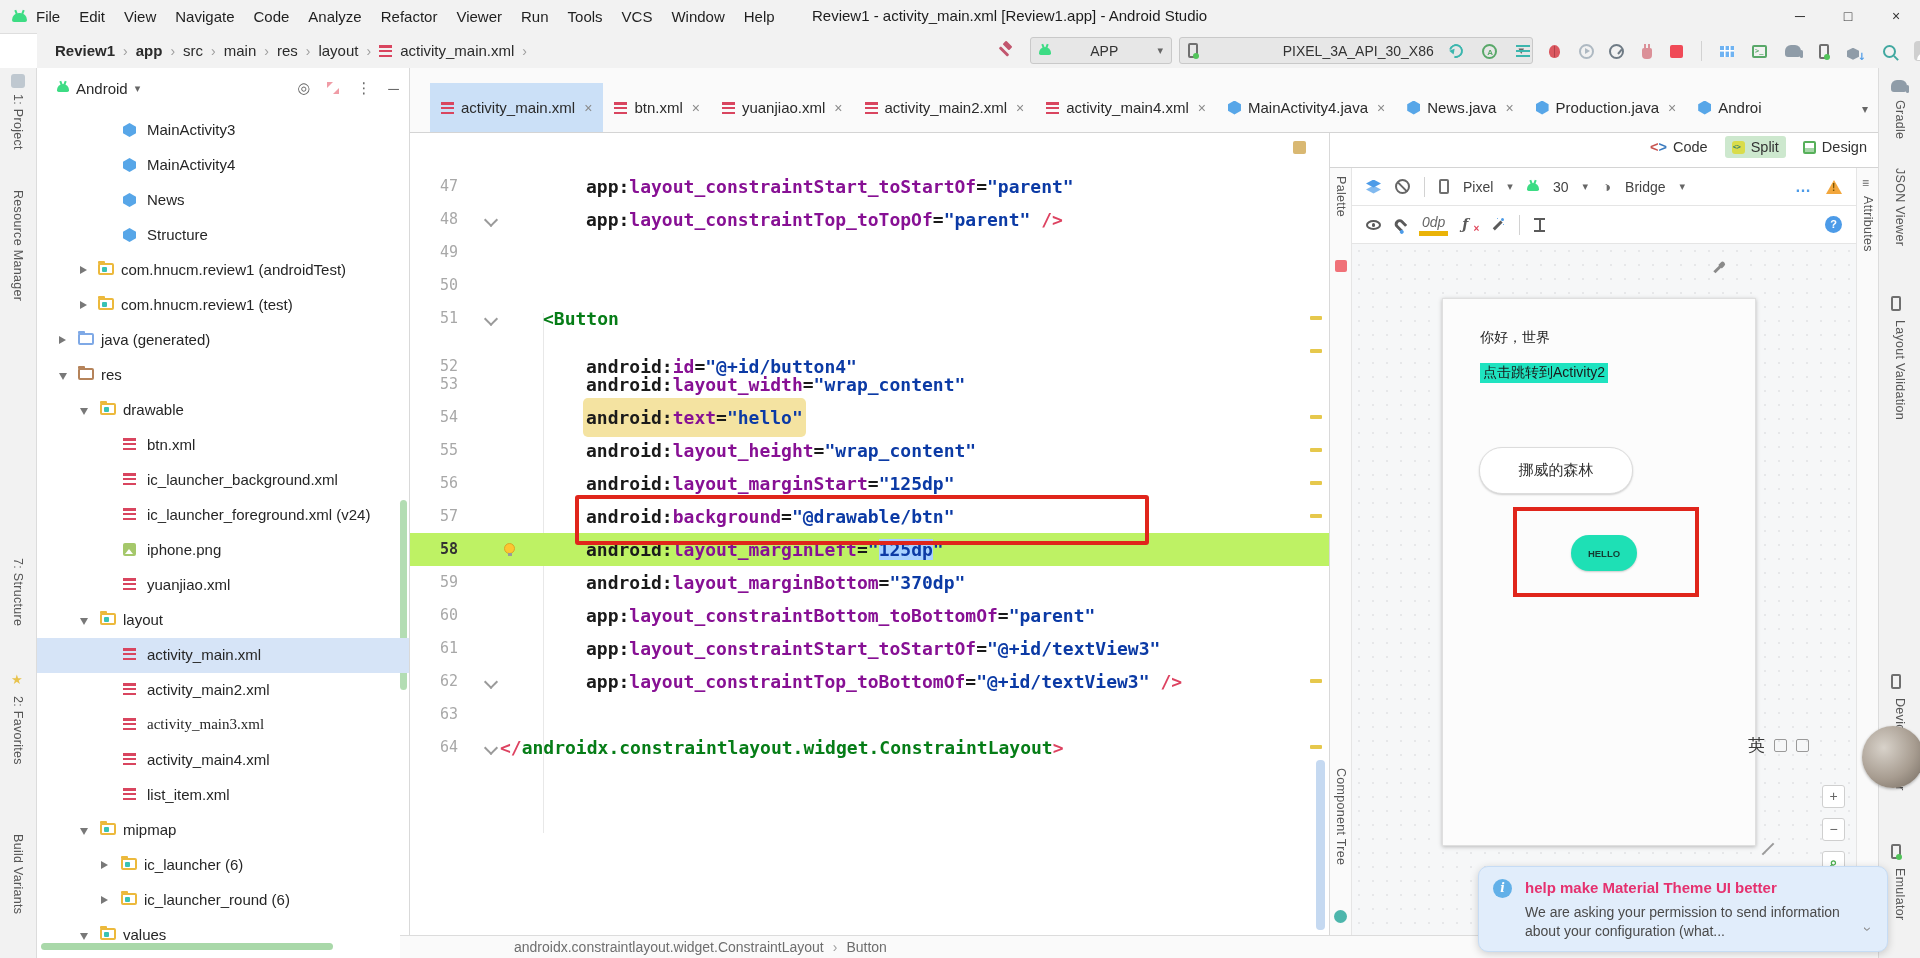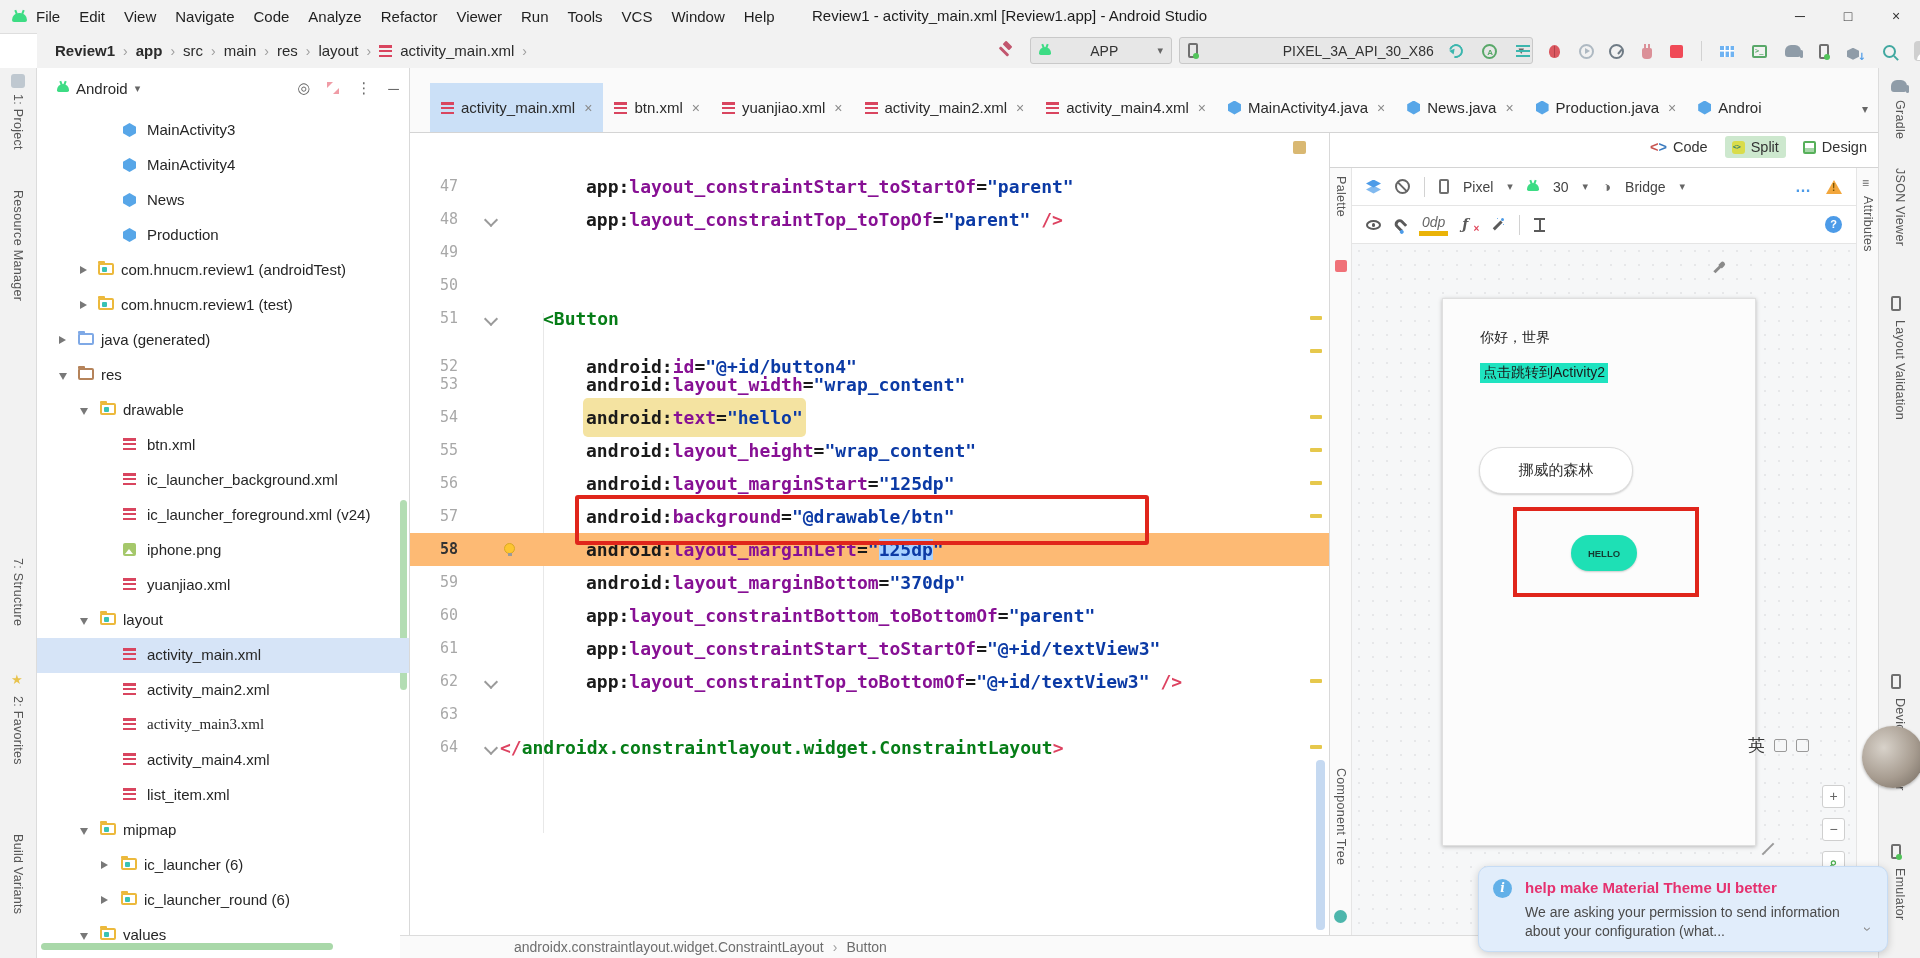--- a/index.html
+++ b/index.html
@@ -44,21 +44,21 @@
   
   #tabbar{position:absolute;left:410px;top:68px;width:1468px;height:65px;background:#FAFAFA;border-bottom:1px solid #D4D4D4;box-sizing:border-box;overflow:hidden;}
   #tabs-flex{position:absolute;left:20px;bottom:0;display:flex;height:49px;}
   .tab{display:flex;align-items:center;gap:7px;padding:0 11px;font-size:15px;color:#2b2b2b;white-space:nowrap;}
   .tab.active{background:#CBE0F7;}
   .tab .x{color:#8a8a8a;font-size:14px;margin-left:2px;}
   #tab-overflow-chevron{position:absolute;right:10px;bottom:16px;color:#666;font-size:12px;}
   
   #editor{position:absolute;left:410px;top:133px;width:920px;height:802px;background:#FFF;border-right:1px solid #D9D9D9;box-sizing:border-box;overflow:hidden;}
   .line{position:absolute;left:0;width:100%;height:33px;}
-  .line.cur{background:#fdba74;padding-left:32px;}
+  .line.cur{background:#bef264;padding-left:32px;}
   .lnum{position:absolute;left:0;width:48px;text-align:right;color:#A8A8A8;font:15px/33px "DejaVu Sans Mono",monospace;}
   .line.cur .lnum{color:#333;font-weight:bold;}
   .ltext{position:absolute;left:90px;top:0;height:33px;white-space:pre;font:bold 18px/33px "DejaVu Sans Mono",monospace;}
   .c-x{color:#1a1a1a;} .c-a{color:#871094;} .c-v{color:#0B3AA5;} .c-g{color:#067D17;} .c-p{color:#DD4260;}
   .hlY{background:#F4E3A1;box-shadow:0 0 0 3px #F4E3A1;border-radius:2px;}
   .selx{background:#A8D1FF;}
   .fold{position:absolute;left:76px;top:12px;width:8px;height:8px;border-right:2px solid #9A9A9A;border-bottom:2px solid #9A9A9A;transform:rotate(45deg);}
   .redbox{position:absolute;left:165px;top:-5px;width:566px;height:42px;border:4px solid #E0251B;border-radius:3px;z-index:4;}
   #iguide{position:absolute;left:133px;top:180px;height:520px;border-left:1px solid #E8E8E8;}
   #inspections-widget{position:absolute;left:883px;top:8px;width:13px;height:13px;background:#D9B872;border-radius:2px;}
@@ -310,21 +310,21 @@
       <div class="trow" style="top: 80px;">
         <span class="ic ticon i-java" style="left: 86px;"></span>
         <span class="tlabel" style="left: 110px;">MainActivity4</span>
       </div>
       <div class="trow" style="top: 115px;">
         <span class="ic ticon i-java" style="left: 86px;"></span>
         <span class="tlabel" style="left: 110px;">News</span>
       </div>
       <div class="trow" style="top: 150px;">
         <span class="ic ticon i-java" style="left: 86px;"></span>
-        <span class="tlabel" style="left: 110px;">Production</span>
+        <span class="tlabel" style="left: 110px;">Structure</span>
       </div>
       <div class="trow" style="top: 185px;">
         <span class="tar r" style="left: 43px;"></span>
         <span class="ic ticon i-folder pkg" style="left: 61px;"></span>
         <span class="tlabel" style="left: 84px;">com.hnucm.review1 (androidTest)</span>
       </div>
       <div class="trow" style="top: 220px;">
         <span class="tar r" style="left: 43px;"></span>
         <span class="ic ticon i-folder pkg" style="left: 61px;"></span>
         <span class="tlabel" style="left: 84px;">com.hnucm.review1 (test)</span>

